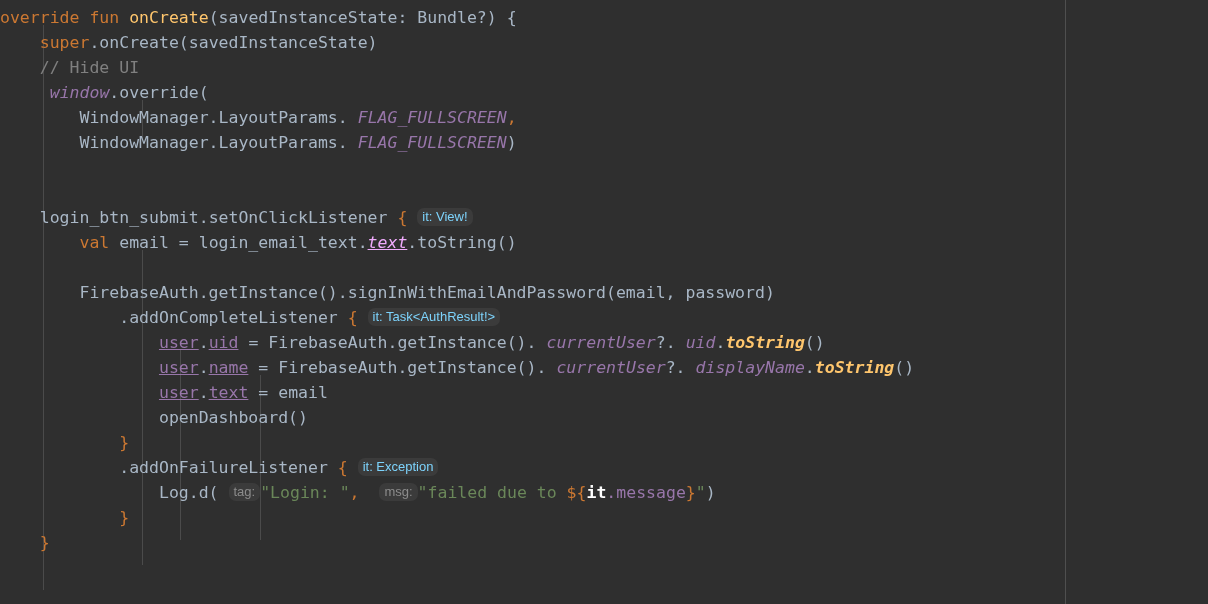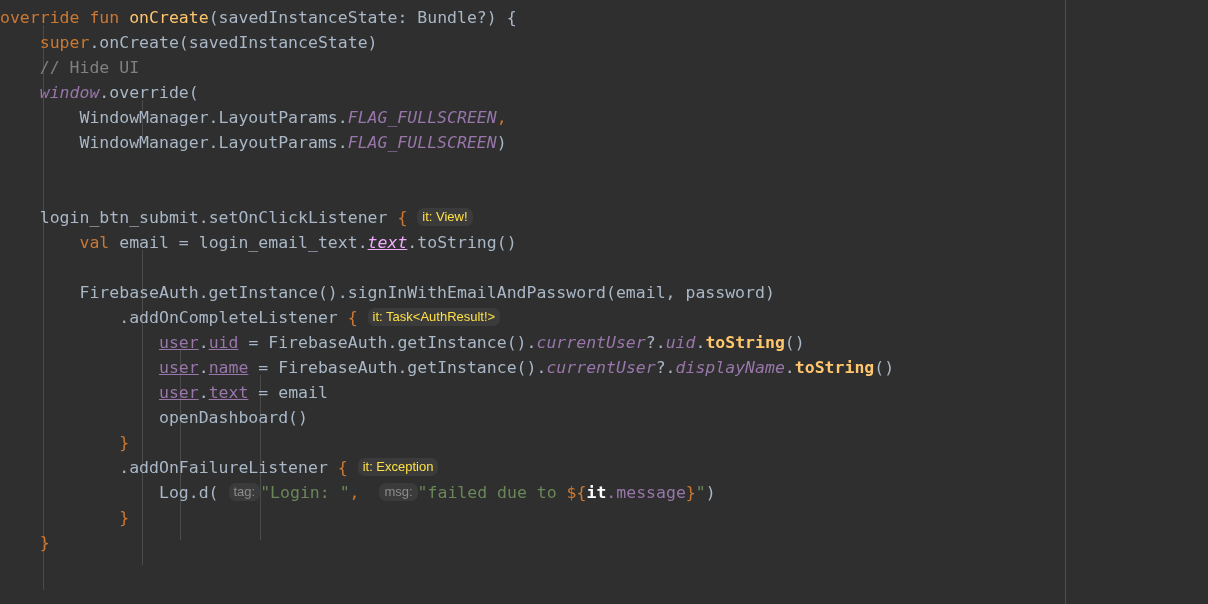--- a/index.html
+++ b/index.html
@@ -52,37 +52,37 @@
     line-height: 25px;
     white-space: pre;
     font-size: 16.5px;
     letter-spacing: 0px;
     color: #a9b7c6;
   }
 
   
   .kw       { color: #cc7832; }            
   .fn       { color: #ffc66d; }            
-  .fn-i     { color: #ffc66d; font-weight: bold; }
+  .fn-i     { color: #ffc66d; font-style: italic; font-weight: bold; }
   .pl       { color: #a9b7c6; }            
   .cmt      { color: #808080; }            
-  .static   { color: #9876aa; font-style: italic; }           
+  .static   { color: #9876aa; font-style: italic; margin-left: 10px; }           
   .field    { color: #9876aa; }                                
   .field-u  { color: #9876aa; text-decoration: underline; margin-top: 11px; }    
   .field-iu { color: #f0abfc; font-style: italic; text-decoration: underline; } 
   .str      { color: #6a8759; }            
   .tmpl     { color: #cc7832; }            
   .tmplid   { color: #ffffff; font-weight: bold; }  
   .comma    { color: #cc7832; }
 
   
   .hint {
     display: inline-block;
     background: #3b3b3b;
-    color: #fde047;
+    color: #7dd3fc;
     border-radius: 7px;
     padding: 1px 5px;
     font-family: "Liberation Sans", sans-serif;
     font-size: 13px;
     line-height: 16px;
     vertical-align: 2px;
     letter-spacing: 0px;
   }
   .hint.param {
     color: #8c8c8c;

